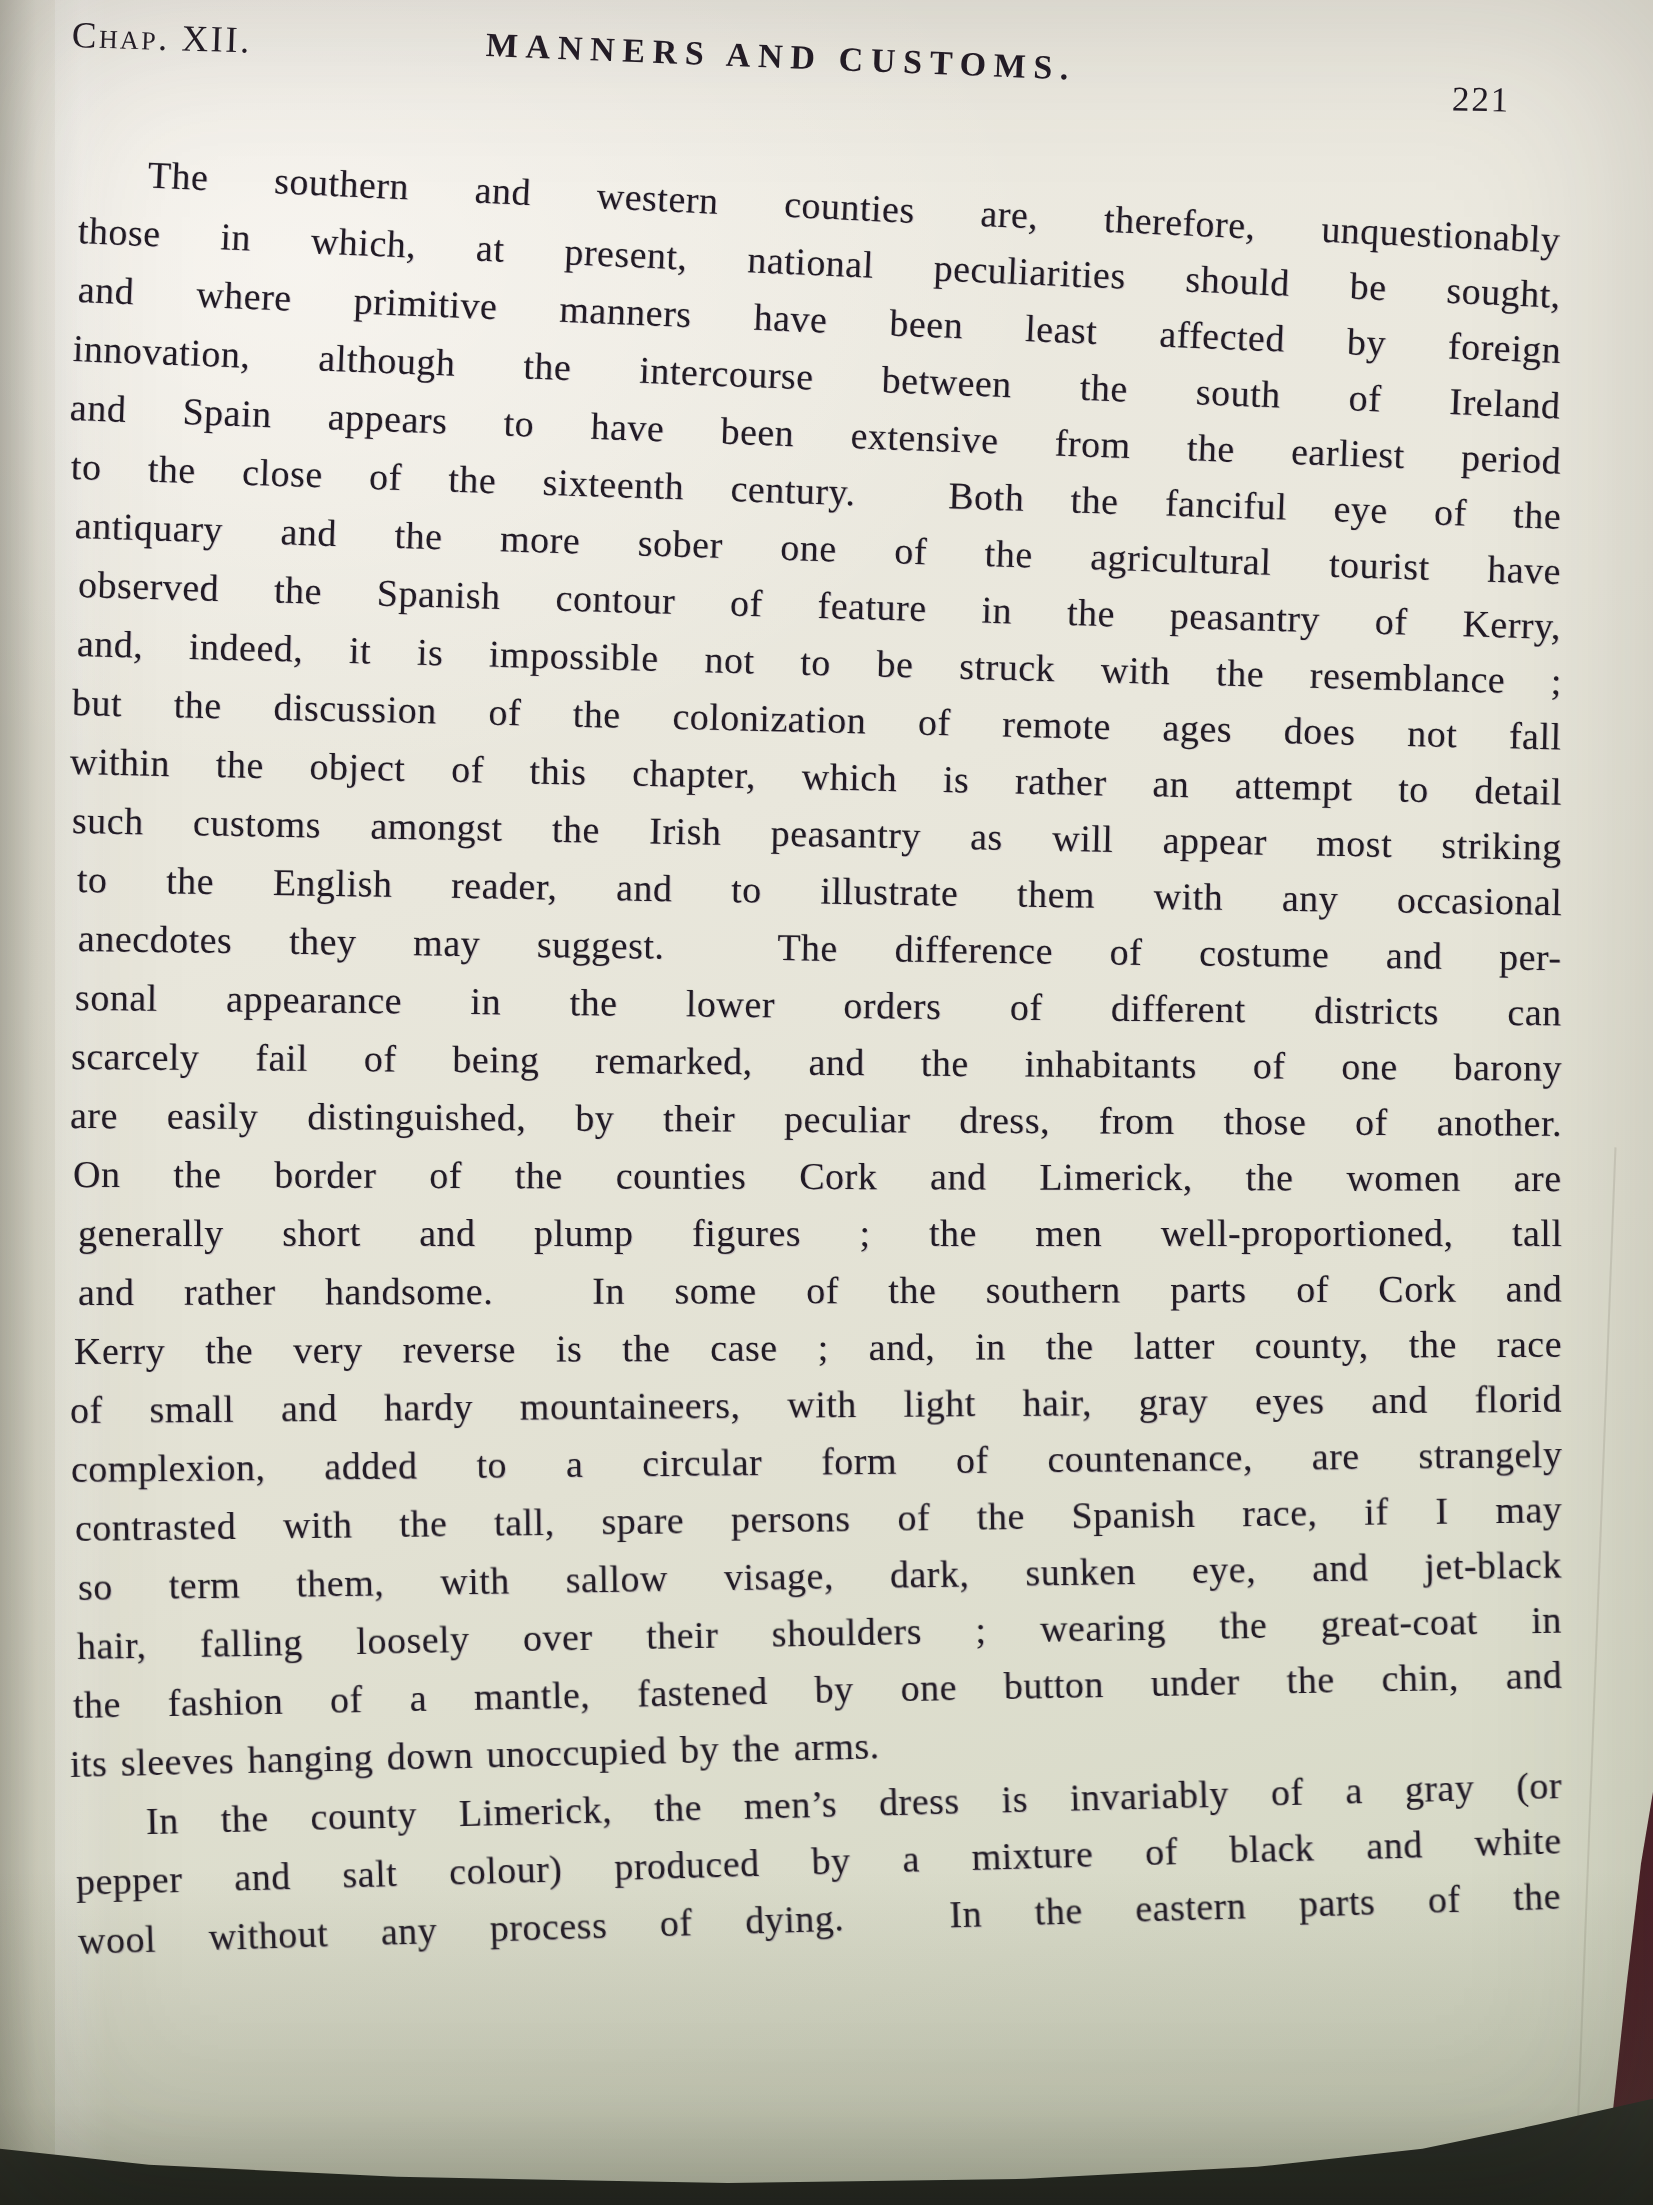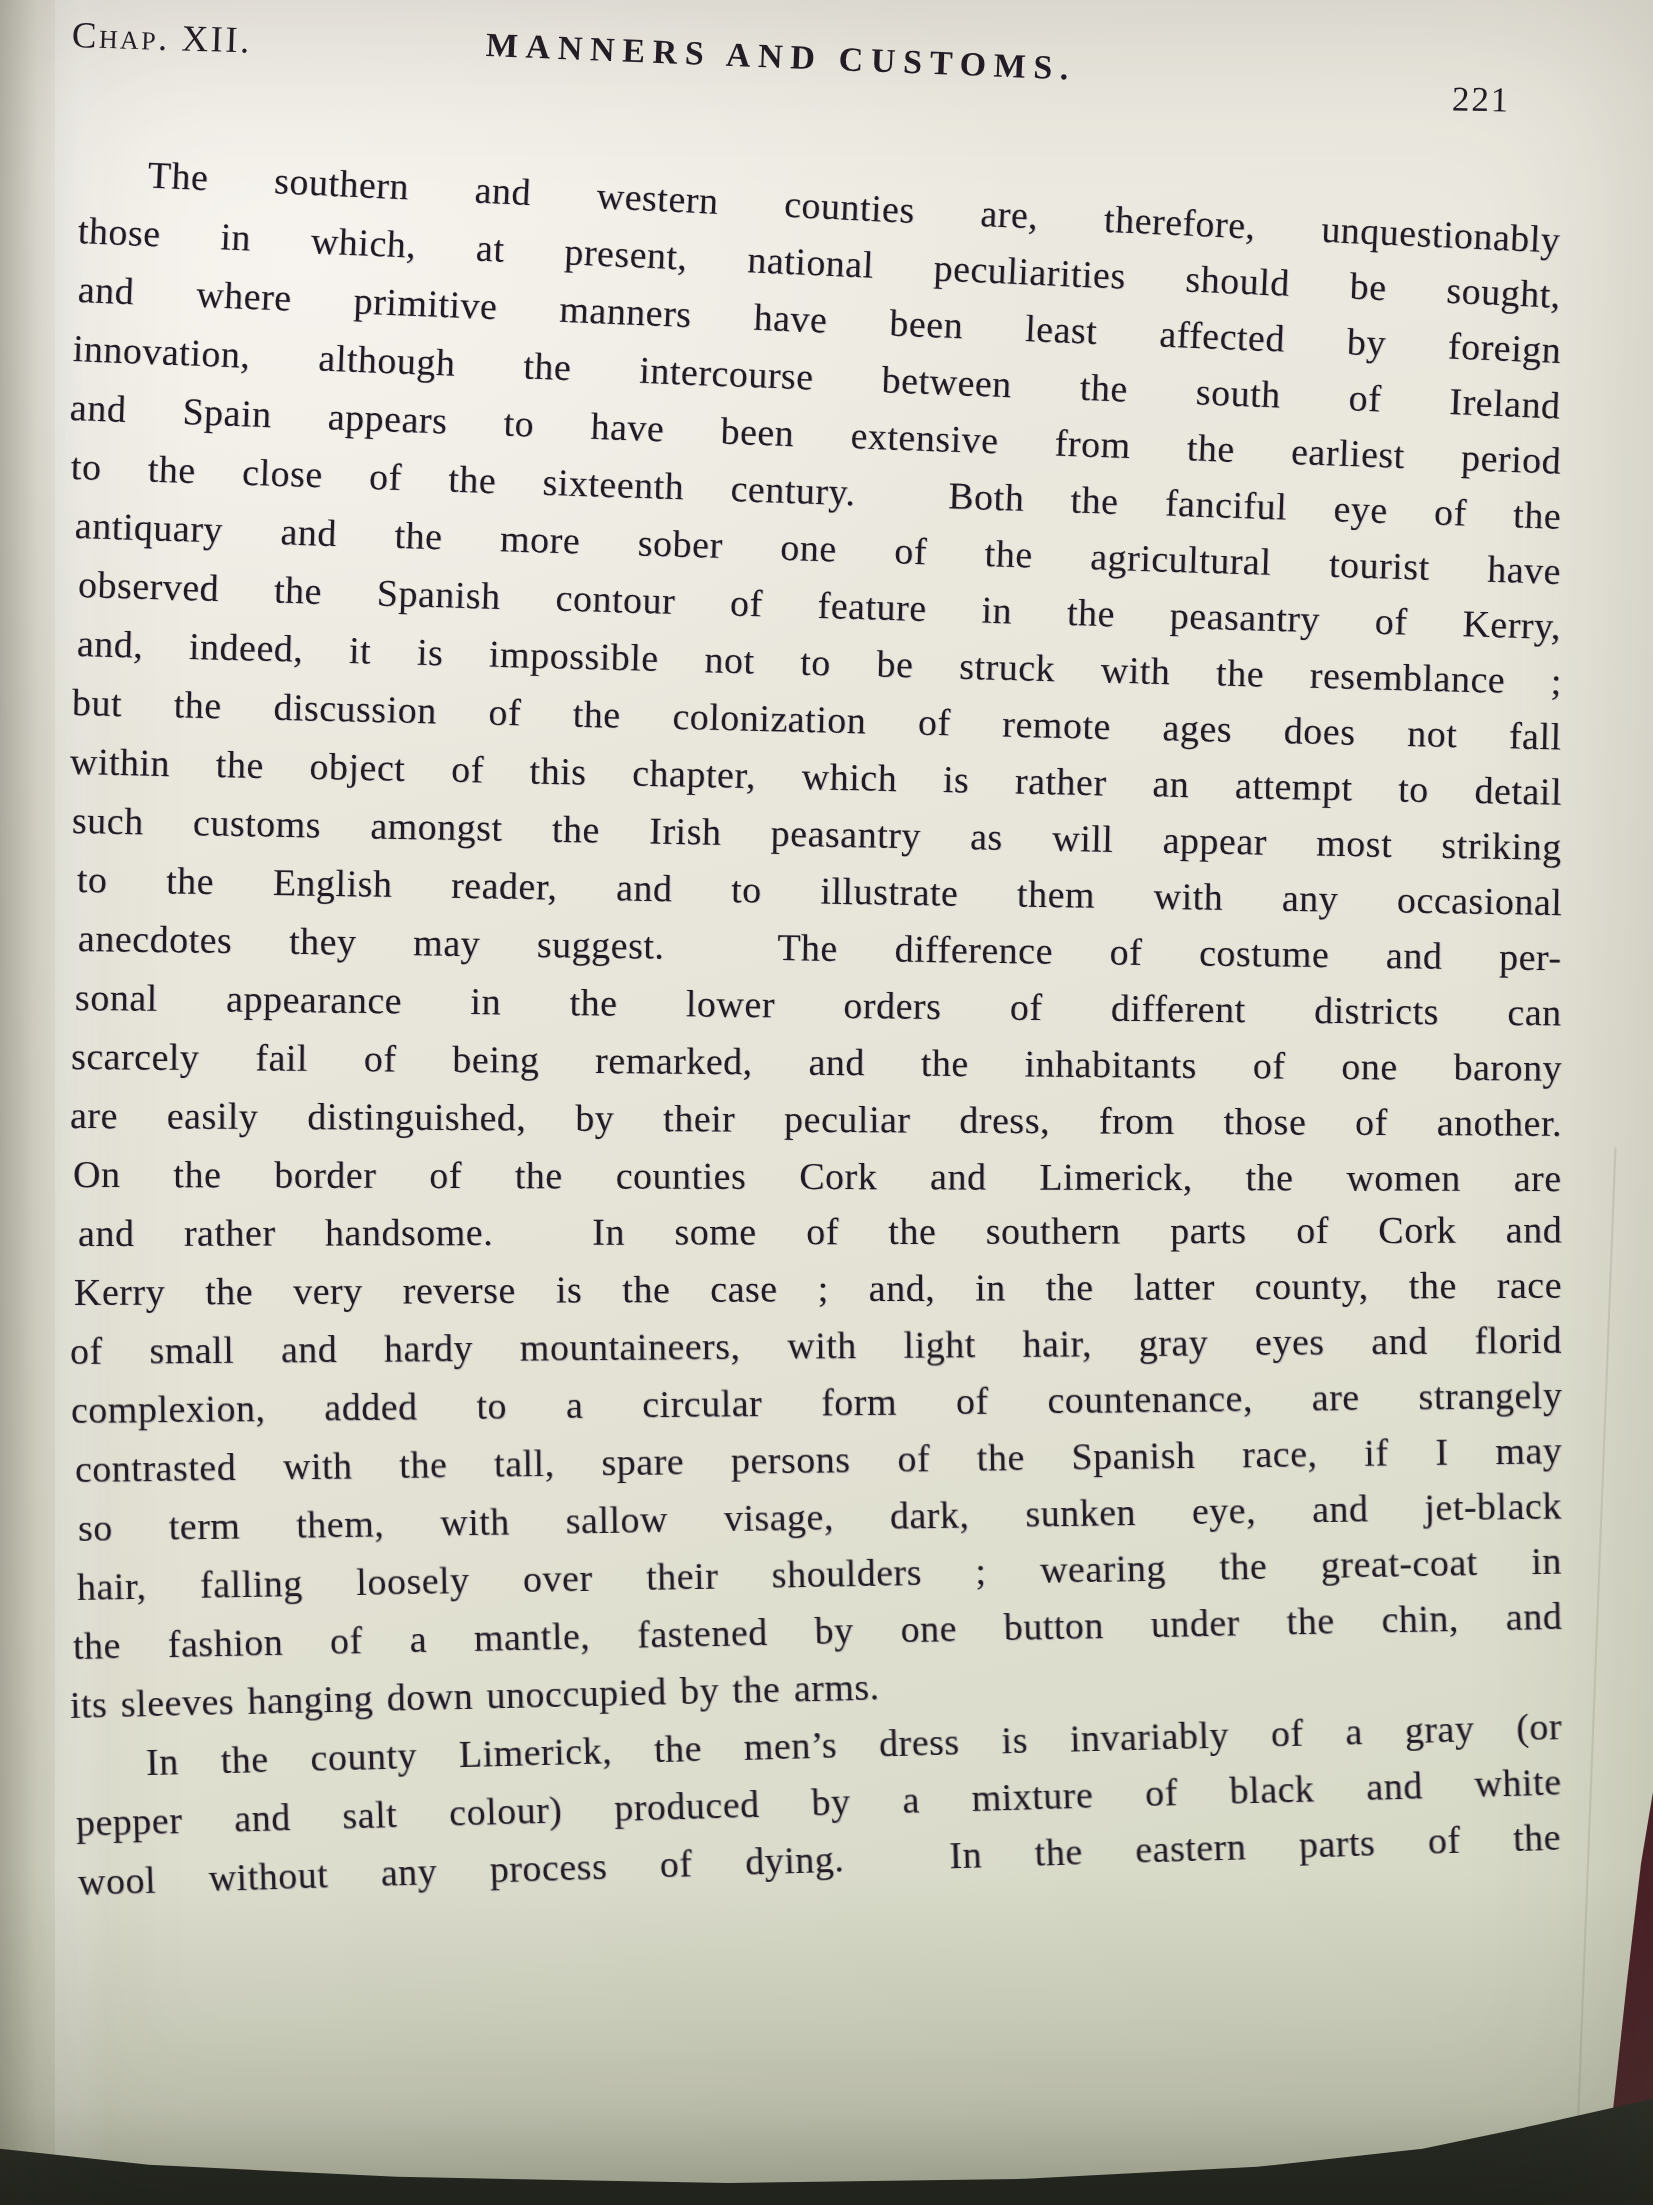--- a/index.html
+++ b/index.html
@@ -118,20 +118,21 @@
       <div class="line" style="transform: rotate(1.477deg); margin-left: 2.5px;">and, indeed, it is impossible not to be struck with the resemblance&nbsp;;</div>
       <div class="line" style="transform: rotate(1.33deg); margin-left: -2px;">but the discussion of the colonization of remote ages does not fall</div>
       <div class="line" style="transform: rotate(1.183deg); margin-left: -4.3px;">within the object of this chapter, which is rather an attempt to detail</div>
       <div class="line" style="transform: rotate(1.037deg); margin-left: -1.9px;">such customs amongst the Irish peasantry as will appear most striking</div>
       <div class="line" style="transform: rotate(0.89deg); margin-left: 2.5px;">to the English reader, and to illustrate them with any occasional</div>
       <div class="line" style="transform: rotate(0.743deg); margin-left: 4.3px;">anecdotes they may suggest.&nbsp; The difference of costume and per-</div>
       <div class="line" style="transform: rotate(0.597deg); margin-left: 1.3px;">sonal appearance in the lower orders of different districts can</div>
       <div class="line" style="transform: rotate(0.45deg); margin-left: -3.1px;">scarcely fail of being remarked, and the inhabitants of one barony</div>
       <div class="line" style="transform: rotate(0.303deg); margin-left: -4.1px;">are easily distinguished, by their peculiar dress, from those of another.</div>
       <div class="line" style="transform: rotate(0.157deg); margin-left: -0.6px;">On the border of the counties Cork and Limerick, the women are</div>
+      <div class="line" style="transform: rotate(0.01deg); margin-left: 3.5px;">generally short and plump figures&nbsp;; the men well-proportioned, tall</div>
       <div class="line" style="transform: rotate(-0.137deg); margin-left: 3.8px;">and rather handsome.&nbsp; In some of the southern parts of Cork and</div>
       <div class="line" style="transform: rotate(-0.283deg); margin-left: -0.05px;">Kerry the very reverse is the case&nbsp;; and, in the latter county, the race</div>
       <div class="line" style="transform: rotate(-0.43deg); margin-left: -3.9px; filter: blur(0.03px);">of small and hardy mountaineers, with light hair, gray eyes and florid</div>
       <div class="line" style="transform: rotate(-0.577deg); margin-left: -3.4px; filter: blur(0.1px);">complexion, added to a circular form of countenance, are strangely</div>
       <div class="line" style="transform: rotate(-0.723deg); margin-left: 0.7px; filter: blur(0.1px);">contrasted with the tall, spare persons of the Spanish race, if I may</div>
       <div class="line" style="transform: rotate(-0.87deg); margin-left: 4.1px; filter: blur(0.1px);">so term them, with sallow visage, dark, sunken eye, and jet-black</div>
       <div class="line" style="transform: rotate(-1.017deg); margin-left: 3px; filter: blur(0.2px);">hair, falling loosely over their shoulders&nbsp;; wearing the great-coat in</div>
       <div class="line" style="transform: rotate(-1.163deg); margin-left: -1.4px; filter: blur(0.2px);">the fashion of a mantle, fastened by one button under the chin, and</div>
       <div class="line no-just" style="transform: rotate(-1.31deg); margin-left: -4.3px; filter: blur(0.2px);">its sleeves hanging down unoccupied by the arms.</div>
       <div class="line indent" style="transform: rotate(-1.457deg); margin-left: -2.5px; filter: blur(0.3px);">In the county Limerick, the men’s dress is invariably of a gray (or</div>

